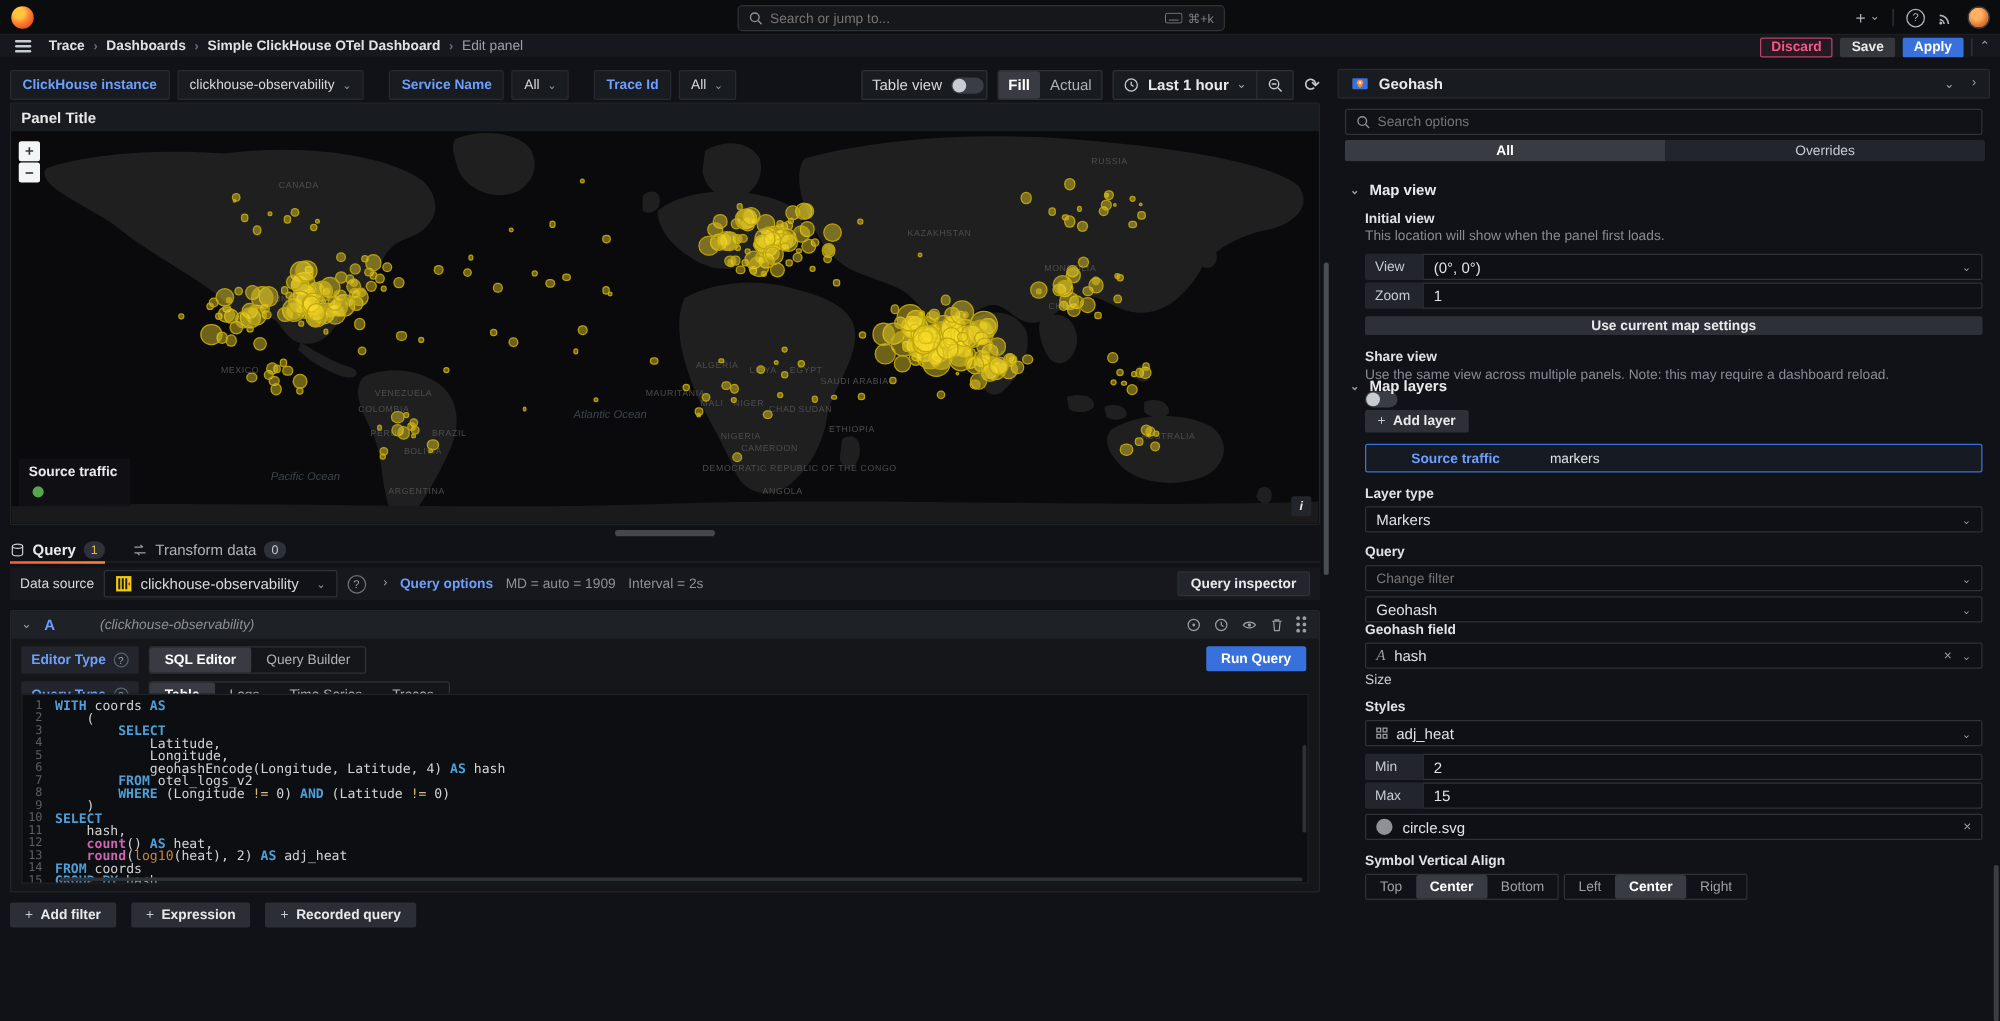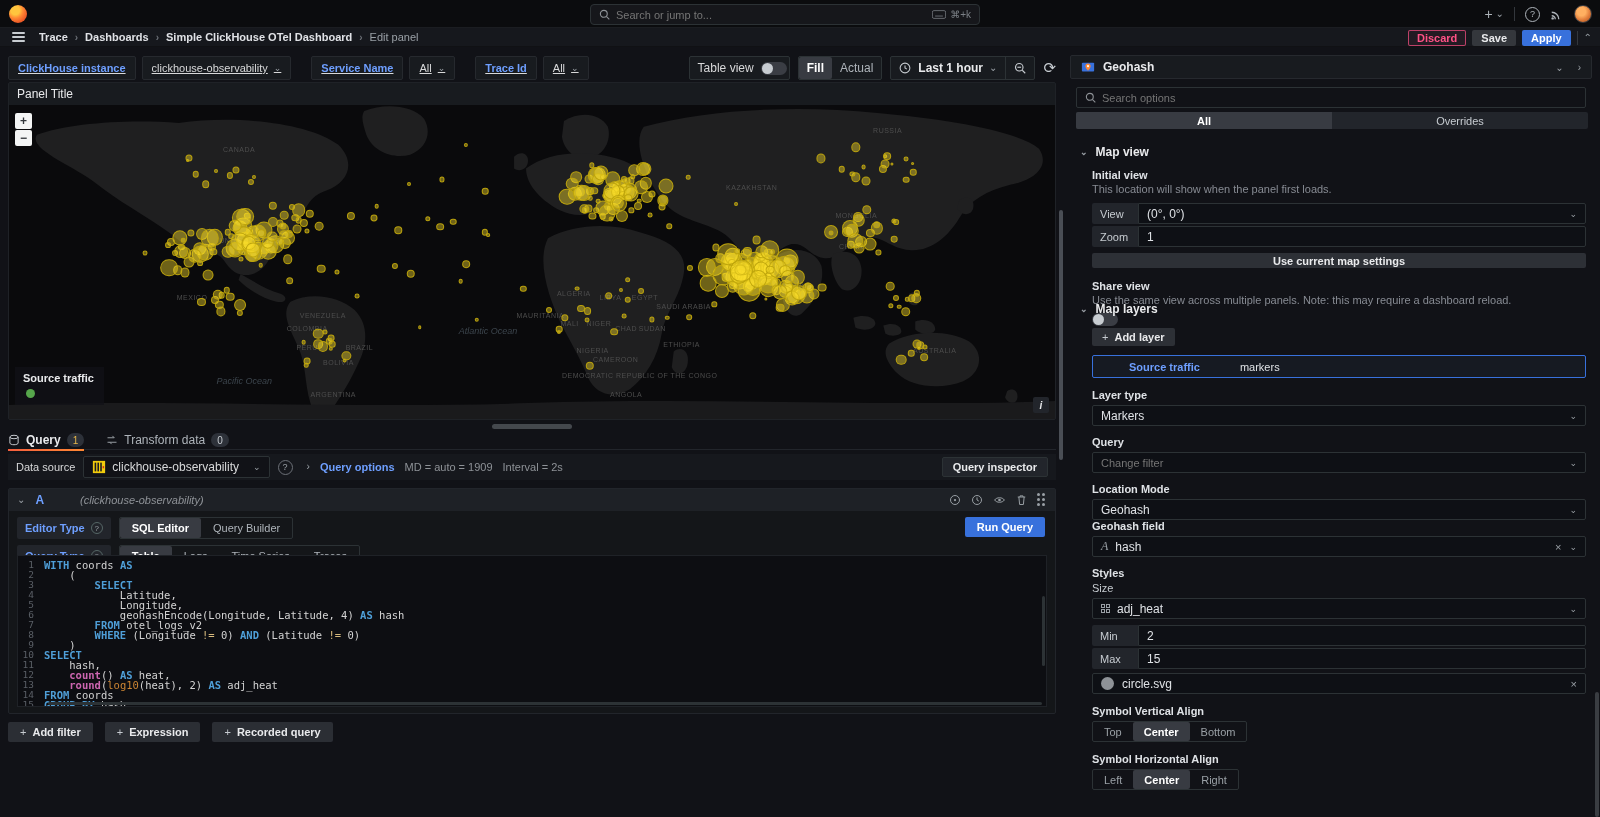--- a/index.html
+++ b/index.html
@@ -33,38 +33,38 @@
   .crumb-sep { color:#6c7077; font-size:10px; }
   .crumb-actions { position:absolute; right:8px; top:0; height:19px; display:flex; align-items:center; gap:6px; }
   .btn { border-radius:2px; font-size:11px; padding:1px 8px; height:16px; display:inline-flex; align-items:center; cursor:pointer; border:1px solid transparent; }
   .btn-discard { color:#ff5286; border-color:rgba(255,82,134,.7); background:rgba(255,82,134,.06); font-weight:bold; }
   .btn-save { background:#34373c; color:#e9eaec; font-weight:bold; }
   .btn-apply { background:#3871dc; color:#fff; font-weight:bold; }
   .chev { color:#9aa0a6; font-size:10px; line-height:1; }
 
   
   .leftcol { position:absolute; left:0; top:47px; width:1064px; height:770px; }
-  .filterbar { position:absolute; left:8px; top:8px; width:1048px; height:26px; display:flex; align-items:center; gap:6px;text-decoration:underline; }
+  .filterbar { position:absolute; left:8px; top:8px; width:1048px; height:26px; display:flex; align-items:center; gap:6px; }
   .chip { height:24px; background:#181b1f; border:1px solid #26292e; border-radius:2px;
     display:inline-flex; align-items:center; padding:0 9px; font-size:11px; }
   .chip.blue { color:#6e9fff; font-weight:bold; }
   .chip .caret { margin-left:6px; color:#9aa0a6; font-size:9px; }
   .fb-right { position:absolute; right:0; top:0; height:26px; display:flex; align-items:center; gap:8px; }
   .group { display:flex; align-items:center; border:1px solid #2c3235; border-radius:2px; height:24px; background:#181b1f; }
   .group > * { display:flex; align-items:center; height:100%; padding:0 8px; }
   .seg-on { background:#383b42; color:#fff; font-weight:bold; border-radius:2px; }
   .seg-off { color:#aeb4ba; }
   .toggle { width:26px; height:13px; border-radius:7px; background:#3a3d44; position:relative; margin-left:7px; cursor:pointer; }
   .toggle .knob { position:absolute; left:1px; top:1px; width:11px; height:11px; border-radius:50%; background:#c7ccd1; }
   .tp-label { font-weight:bold; color:#e9eaec; margin:0 4px 0 5px; }
 
   
   .map-panel { position:absolute; left:8px; top:35px; width:1048px; height:338px; background:#181b1f; border:1px solid #1f2227; border-radius:2px; }
   .map-title { height:22px; display:flex; align-items:center; justify-content:flex-start; padding-left:8px;
-    font-weight:normal; color:#e9eaec; font-size:12px; }
+    font-weight:bold; color:#e9eaec; font-size:12px; }
   .map { position:absolute; left:0; top:22px; width:1046px; height:314px; background:#0a0a0c; overflow:hidden; }
   .map svg.world { position:absolute; inset:0; width:100%; height:100%; }
   .maplabel { position:absolute; transform:translate(-50%,-50%); color:#4d4d4d; font-size:7px; letter-spacing:.5px; white-space:nowrap; }
   .oceanlabel { position:absolute; transform:translate(-50%,-50%); color:#3c454d; font-size:9px; font-style:italic; white-space:nowrap; }
   .marker { position:absolute; border-radius:50%; transform:translate(-50%,-50%); }
   .zoomctl { position:absolute; left:6px; top:8px; width:17px; display:flex; flex-direction:column; gap:1px; z-index:5; }
   .zoomctl button { width:17px; height:16px; background:#f4f5f5; color:#33373c; border:none; border-radius:2px;
     font-size:12px; line-height:1; cursor:pointer; font-weight:bold; }
   .legend { position:absolute; left:6px; bottom:14px; background:rgba(17,18,23,.75); padding:5px 10px 7px 8px; z-index:5; }
   .legend .lt { font-size:11px; font-weight:bold; color:#e9eaec; }
@@ -976,34 +976,33 @@
         <div class="slbl" style="margin-top:11px;">Layer type</div>
         <div class="selbox" style="margin-top:4px;">
             <span>Markers</span>
             <span class="caret">⌄</span>
           </div>
         <div class="slbl" style="margin-top:10px;">Query</div>
         <div class="selbox" style="margin-top:4px;">
             <input type="text" placeholder="Change filter" style="">
             <span class="caret">⌄</span>
           </div>
-        <div class="slbl" style="margin-top:10px;">Location Mode</div>
         <div class="selbox" style="margin-top:4px;">
             <span>Geohash</span>
             <span class="caret">⌄</span>
           </div>
         <div class="slbl" style="">Geohash field</div>
         <div class="selbox" style="margin-top:4px;">
             <span class="fieldA">A</span>
             <span>hash</span>
             <span class="closex">×</span>
             <span class="caret" style="margin-left:8px;">⌄</span>
           </div>
+        <div class="slbl" style="margin-top:3px;font-weight:normal;color:#c7ccd1;">Size</div>
         <div class="slbl" style="margin-top:10px;">Styles</div>
-        <div class="slbl" style="margin-top:3px;font-weight:normal;color:#c7ccd1;">Size</div>
         <div class="selbox" style="margin-top:4px;">
             <span class="gridic">
               <i></i>
               <i></i>
               <i></i>
               <i></i>
             </span>
             <span>adj_heat</span>
             <span class="caret">⌄</span>
           </div>
@@ -1023,21 +1022,20 @@
             <span class="circ-prev"></span>
             <span>circle.svg</span>
             <span class="closex">×</span>
           </div>
         <div class="slbl" style="margin-top:11px;">Symbol Vertical Align</div>
         <div class="seg3" style="margin-top:4px;">
           <span>Top</span>
           <span class="on">Center</span>
           <span>Bottom</span>
         </div>
-        <div class="slbl" style="margin-top:11px;">Symbol Horizontal Align</div>
         <div class="seg3" style="margin-top:4px;">
           <span>Left</span>
           <span class="on">Center</span>
           <span>Right</span>
         </div>
         
         
         
         
       </div>

